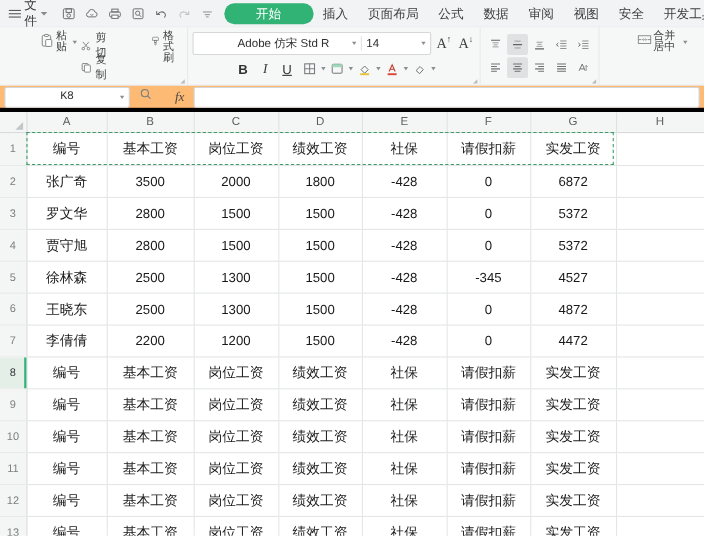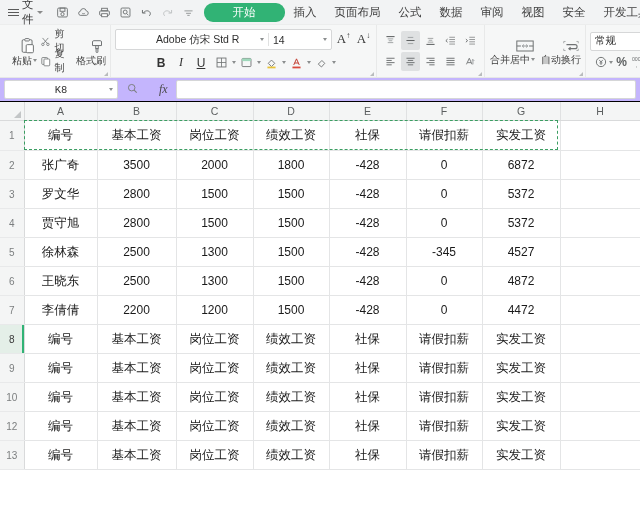--- a/index.html
+++ b/index.html
@@ -35,22 +35,22 @@
   .ribbon{
     height:53px;background:#f6f7f7;display:flex;align-items:stretch;
     border-bottom:1px solid #e6e7e7;padding:0 2px;box-sizing:border-box;
   }
   .grp{display:flex;align-items:center;padding:0 4px;position:relative;}
   .grp+.grp{border-left:1px solid #e8e9e9;}
   .grp-dia{position:absolute;right:2px;bottom:1px;width:6px;height:6px;}
   .grp-dia:after{content:"";position:absolute;right:0;bottom:0;width:0;height:0;
     border-left:4px solid transparent;border-bottom:4px solid #b9bcbd;}
 
-  .bigbtn{display:flex;flex-direction:column;align-items:flex-end;justify-content:center;
-    width:34px;height:46px;font-size:10px;color:#3f3f3f;gap:1px;border-radius:2px;}
+  .bigbtn{display:flex;flex-direction:row;align-items:flex-start;justify-content:center;
+    width:34px;height:46px;font-size:10px;color:#3f3f3f;gap:1px;border-radius:2px;margin-left:30px;}
   .bigbtn .lbl{display:flex;align-items:center;gap:1px;font-size:10px;line-height:10px;}
   .smcol{display:flex;flex-direction:column;justify-content:center;gap:3px;height:46px;}
   .smbtn{display:flex;align-items:center;gap:3px;font-size:10px;color:#3f3f3f;
     height:17px;padding:0 3px;border-radius:2px;}
 
   .fontrow{display:flex;align-items:center;gap:3px;height:21px;}
   .fontbox{display:flex;align-items:center;background:#fff;border:1px solid #d6d7d8;
     border-radius:2px;height:19px;padding-left:36px;}
   .fontname{width:96px;font-size:10.5px;color:#2f2f2f;padding:0 4px;overflow:hidden;
     white-space:nowrap;}
@@ -73,22 +73,22 @@
   .abtn{width:19px;height:19px;display:flex;align-items:center;justify-content:center;border-radius:2px;}
   .abtn.on{background:#dfe1e2;}
 
   .numbox{display:flex;align-items:center;background:#fff;border:1px solid #d6d7d8;
     border-radius:2px;height:19px;width:98px;justify-content:space-between;padding:0 4px;
     font-size:10.5px;color:#2f2f2f;box-sizing:border-box;}
   .numrow{display:flex;align-items:center;gap:3px;margin-top:3px;}
   .nbtn{display:flex;align-items:center;gap:1px;font-size:10px;color:#3a3a3a;height:17px;}
 
   
-  .formulabar{height:24px;background:#c4b5fd;display:flex;align-items:center;
-    border-bottom:1px solid #000000;padding:0 4px;box-sizing:border-box;gap:5px;}
+  .formulabar{height:24px;background:#fdba74;display:flex;align-items:center;
+    border-bottom:4px solid #000000;padding:0 4px;box-sizing:border-box;gap:5px;}
   .namebox{width:112px;height:17px;background:#fff;border:1px solid #d5d6d7;border-radius:2px;
     display:flex;align-items:center;justify-content:center;position:relative;
     font-size:10.5px;color:#333;font-family:"Liberation Mono",monospace;}
   .namebox .nb-caret{position:absolute;right:4px;}
   .fxgrp{display:flex;align-items:center;gap:20px;padding:0 3px;}
   .fx{font-family:"Liberation Serif",serif;font-style:italic;font-size:12px;color:#4a4a4a;}
   .finput{flex:1;height:17px;background:#fff;border:1px solid #d5d6d7;border-radius:2px;}
 
   
   .gridwrap{position:relative;background:#fff;height:385px;overflow:hidden;}
@@ -576,20 +576,31 @@
             <td class="cell">编号</td>
             <td class="cell">基本工资</td>
             <td class="cell">岗位工资</td>
             <td class="cell">绩效工资</td>
             <td class="cell">社保</td>
             <td class="cell">请假扣薪</td>
             <td class="cell">实发工资</td>
             <td class="cell blank"></td>
           </tr>
           <tr class="rd">
+            <td class="rowhead">11</td>
+            <td class="cell">编号</td>
+            <td class="cell">基本工资</td>
+            <td class="cell">岗位工资</td>
+            <td class="cell">绩效工资</td>
+            <td class="cell">社保</td>
+            <td class="cell">请假扣薪</td>
+            <td class="cell">实发工资</td>
+            <td class="cell blank"></td>
+          </tr>
+          <tr class="rd">
             <td class="rowhead">12</td>
             <td class="cell">编号</td>
             <td class="cell">基本工资</td>
             <td class="cell">岗位工资</td>
             <td class="cell">绩效工资</td>
             <td class="cell">社保</td>
             <td class="cell">请假扣薪</td>
             <td class="cell">实发工资</td>
             <td class="cell blank"></td>
           </tr>

